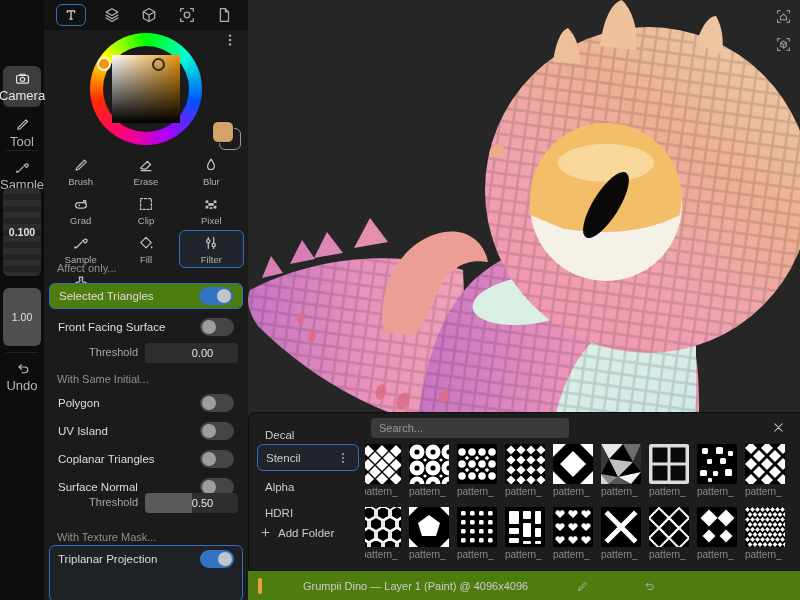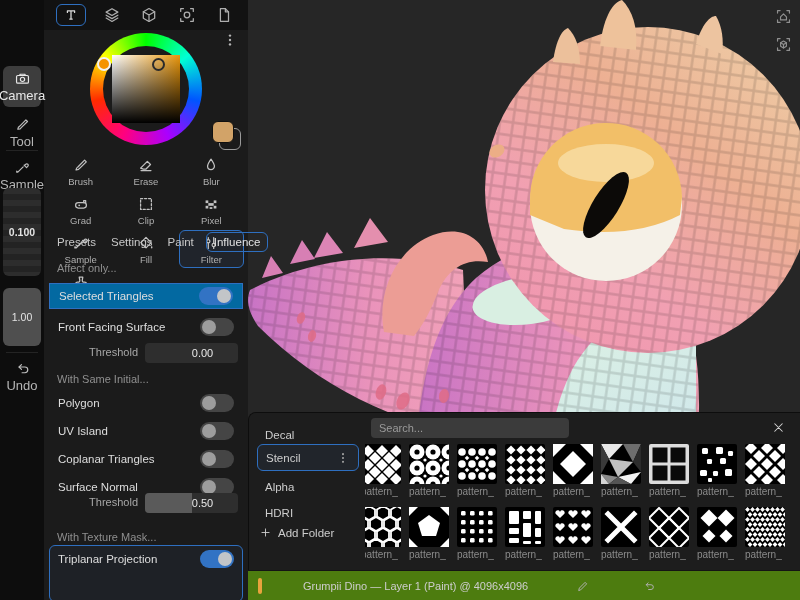--- a/index.html
+++ b/index.html
@@ -53,21 +53,21 @@
   .tg-cell.selected { border-color:#2e6fc0; background:#20242b; }
 
   
   .tabs { position:absolute; left:10px; right:6px; top:232px; display:flex; align-items:center; gap:9px; }
   .tab { font-size:11.5px; color:#c7c7c7; padding:4px 3px; cursor:pointer; white-space:nowrap; }
   .tab.selected { border:1.5px solid #2e6fc0; border-radius:6px; padding:3px 7px; color:#e3e3e3; }
 
   
   .sec-title { position:absolute; left:13px; font-size:11px; color:#8f8f8f; }
   .p-row { position:absolute; left:5px; right:5px; height:26px; display:flex; align-items:center; padding:0 9px; cursor:pointer; }
-  .p-row.boxed { border:1.5px solid #2e6fc0; border-radius:0; background:#0369a1; }
+  .p-row.boxed { border:1.5px solid #2e6fc0; border-radius:6px; background:#4d7c0f; }
   .row-label { font-size:11.5px; color:#dedede; flex:1; white-space:nowrap; }
   .toggle { position:relative; width:34px; height:18px; border-radius:9px; background:#454545; flex:none; }
   .toggle .knob { position:absolute; top:2px; left:2px; width:14px; height:14px; border-radius:50%; background:#9d9d9d; }
   .toggle.on { background:#3273c4; }
   .toggle.on .knob { left:18px; background:#c2c5c8; }
   .thr-row { position:absolute; left:0; right:0; height:22px; }
   .thr-label { position:absolute; left:14px; width:80px; top:4px; text-align:right; font-size:11px; color:#a8a8a8; }
   .thr-value { position:absolute; left:101px; width:93px; height:20px; top:1px; background:#2e2e2e; border-radius:4px; text-align:center; line-height:20px; font-size:11px; color:#e8e8e8; cursor:pointer; overflow:hidden; }
   .thr-value .fill { position:absolute; left:0; top:0; bottom:0; background:#5a5a5a; }
   .thr-value .val { position:relative; z-index:1;margin-left:22px; }
@@ -392,26 +392,20 @@
           <span class="icon">
             <svg viewBox="0 0 20 20" fill="none" stroke="currentColor" stroke-width="1.4" stroke-linecap="round" stroke-linejoin="round">
               <path d="M8 4.5h4l-.6 3.8a2 2 0 001.2 1.9h1.5a2 2 0 012 2v1.1H4v-1.1a2 2 0 012-2h1.5a2 2 0 001.2-1.9Z"></path>
               <path d="M4.8 16h10.4"></path>
             </svg>
           </span>
           <span class="tg-label">Stamp</span>
         </div>
     </div>
 
-    <div class="tabs">
-      <span class="tab">Presets</span>
-      <span class="tab">Settings</span>
-      <span class="tab">Paint</span>
-      <span class="tab selected">Influence</span>
-    </div>
 
     <div class="sec-title" style="top:262px;">Affect only...</div>
     <div class="p-row boxed" style="top:283px;">
       <span class="row-label">Selected Triangles</span>
       <span class="toggle on">
           <span class="knob"></span>
         </span>
     </div>
     <div class="p-row" style="top:314px;">
       <span class="row-label">Front Facing Surface</span>

